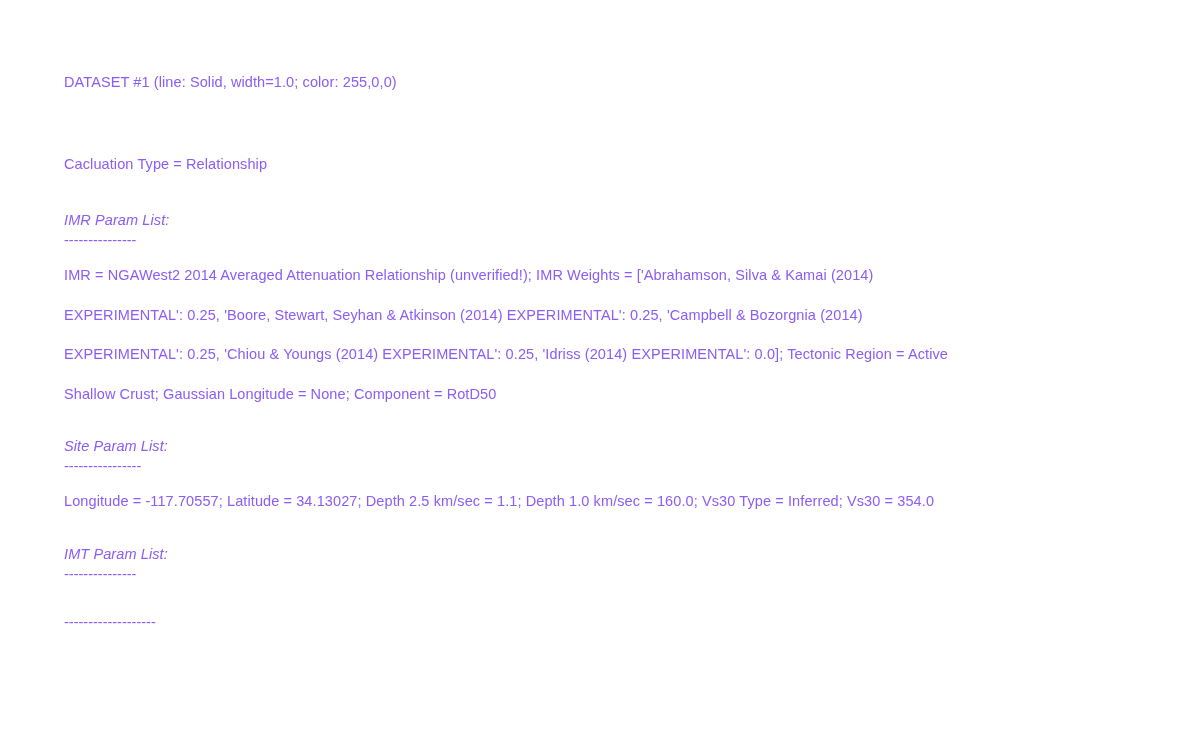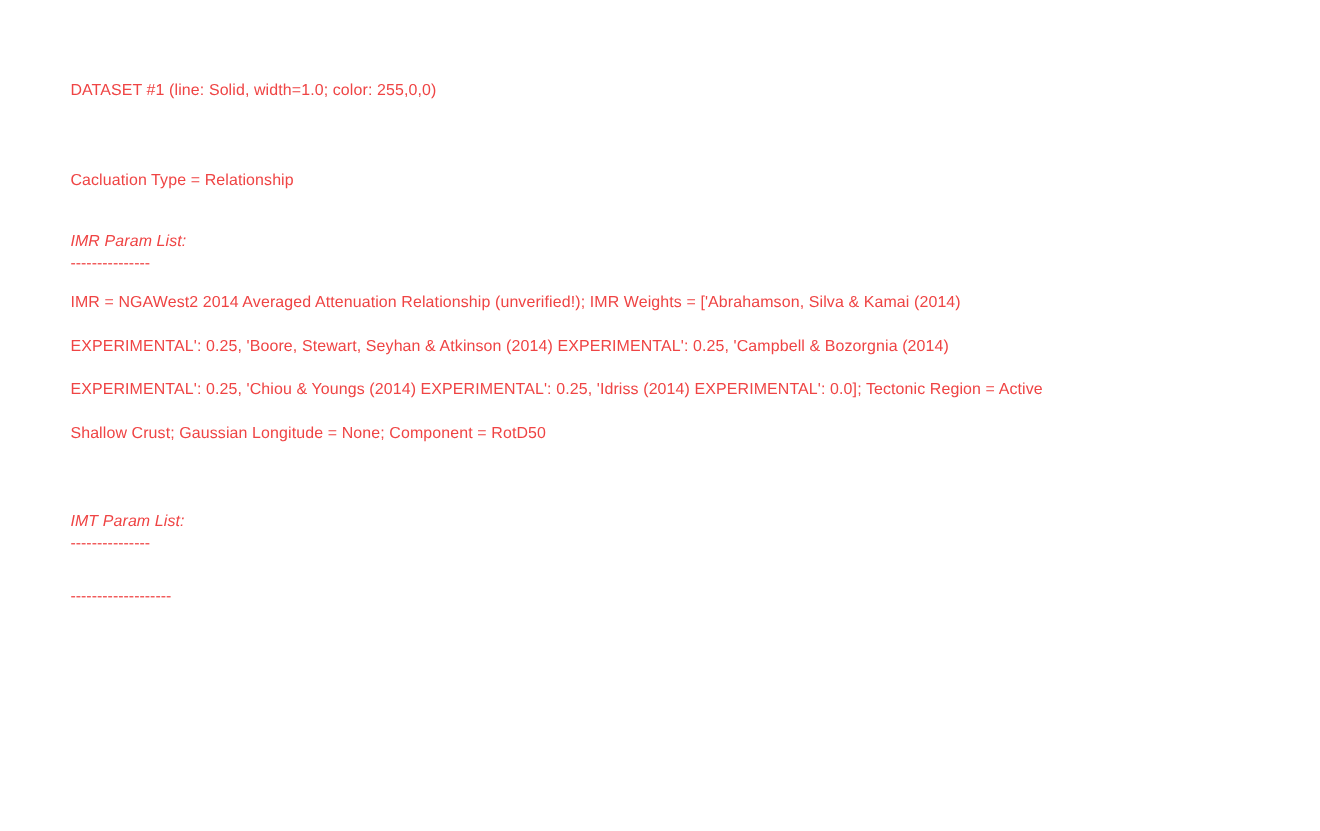--- a/index.html
+++ b/index.html
@@ -26,21 +26,21 @@
     width: 1090px;
     color: #c0281e;
     font-size: 14.5px;
     line-height: 1.0;
   }
   .block {
     margin: 0;
     padding: 0;
   }
   .line {
-    color: #ef4444;
+    color: #8b5cf6;
     white-space: pre-wrap;
     font-size: 14.5px;
     line-height: 20px;
     letter-spacing: 0.1px;
   }
   .dashes {
     letter-spacing: 0px;
     font-size: 14.5px;
   }
   .gap-xl { height: 62px; }
@@ -73,20 +73,27 @@
       <div class="para">
         <div class="line">IMR = NGAWest2 2014 Averaged Attenuation Relationship (unverified!); IMR Weights = ['Abrahamson, Silva &amp; Kamai (2014)</div>
         <div class="line">EXPERIMENTAL': 0.25, 'Boore, Stewart, Seyhan &amp; Atkinson (2014) EXPERIMENTAL': 0.25, 'Campbell &amp; Bozorgnia (2014)</div>
         <div class="line">EXPERIMENTAL': 0.25, 'Chiou &amp; Youngs (2014) EXPERIMENTAL': 0.25, 'Idriss (2014) EXPERIMENTAL': 0.0]; Tectonic Region = Active</div>
         <div class="line">Shallow Crust; Gaussian Longitude = None; Component = RotD50</div>
       </div>
     </div>
 
     <div class="gap-md"></div>
 
+    <div class="block">
+      <div class="line section-head">Site Param List:</div>
+      <div class="line dashes">----------------</div>
+      <div class="para">
+        <div class="line">Longitude = -117.70557; Latitude = 34.13027; Depth 2.5 km/sec = 1.1; Depth 1.0 km/sec = 160.0; Vs30 Type = Inferred; Vs30 = 354.0</div>
+      </div>
+    </div>
 
     <div class="gap-md"></div>
 
     <div class="block">
       <div class="line section-head">IMT Param List:</div>
       <div class="line dashes">---------------</div>
     </div>
 
     <div class="gap-md"></div>
 

